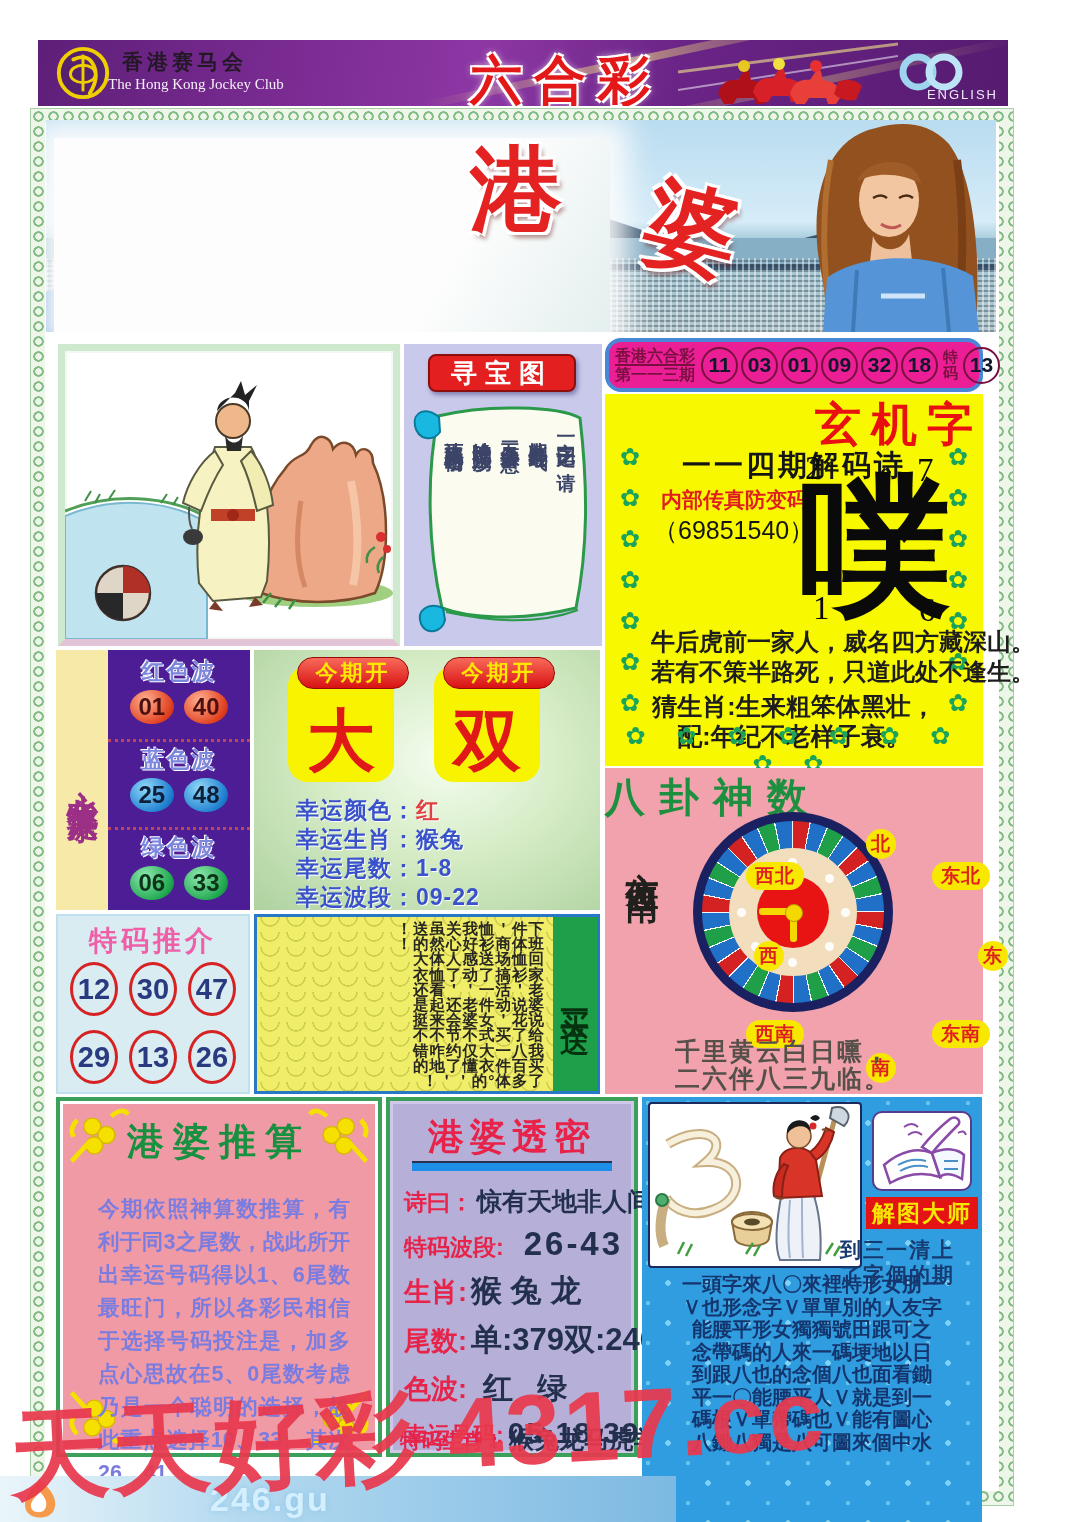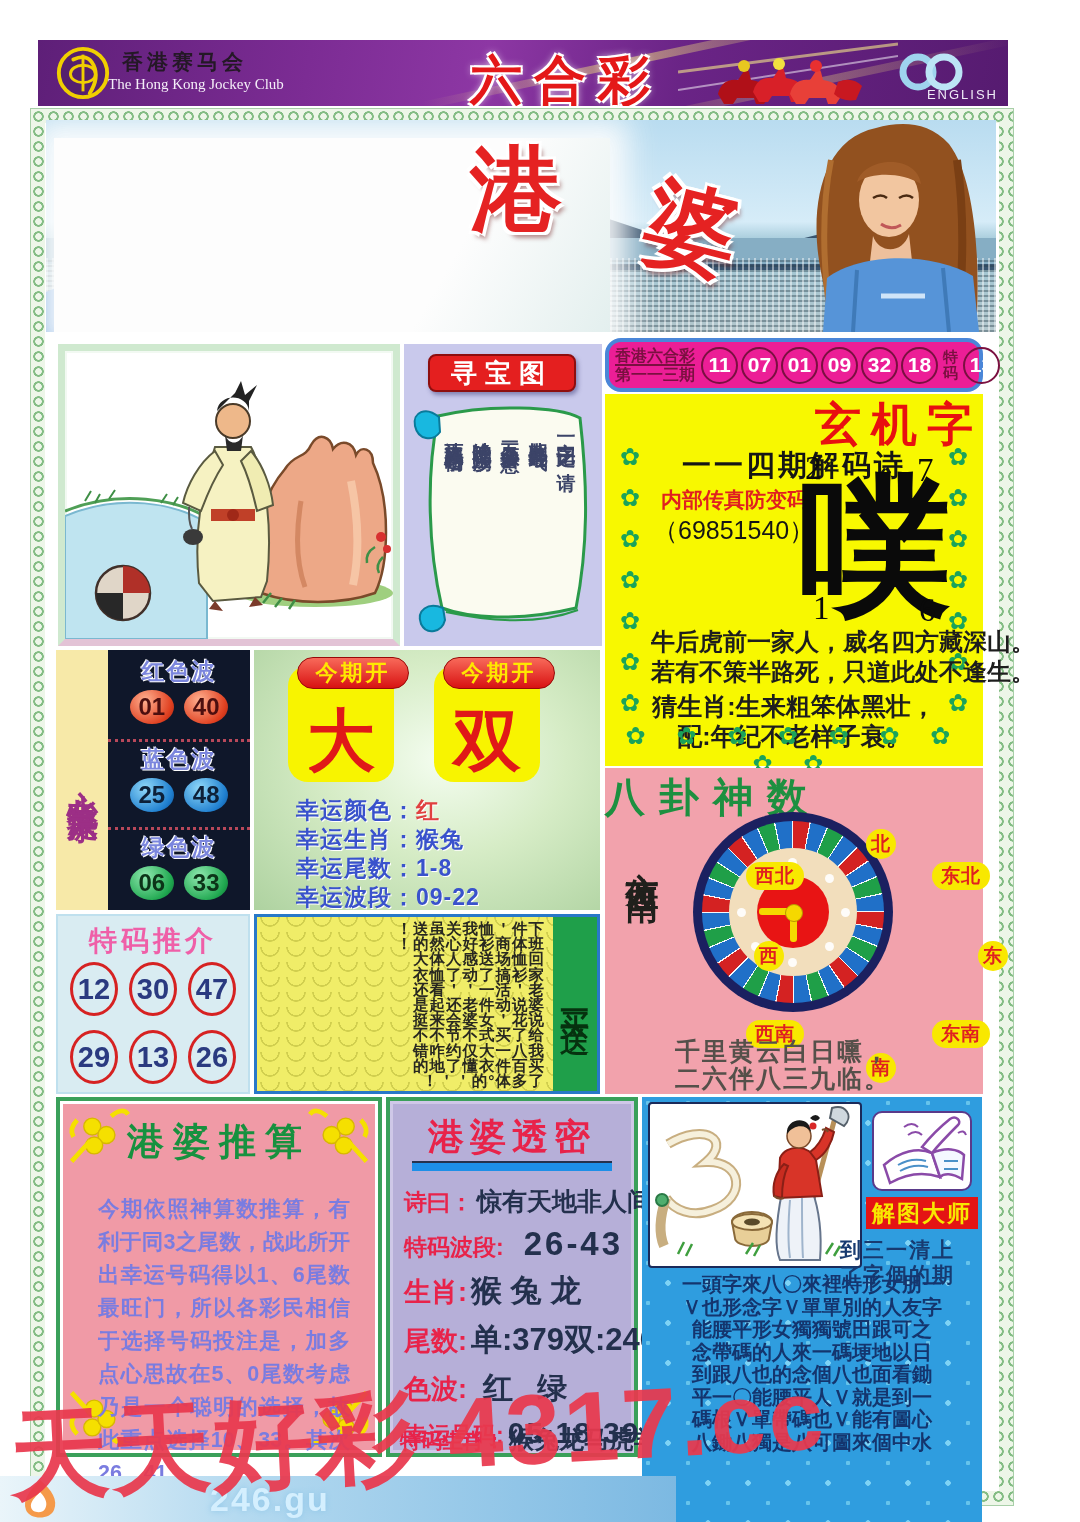--- a/index.html
+++ b/index.html
@@ -40,21 +40,21 @@
     text-shadow:3px 3px 0 #fff,-3px -3px 0 #fff,3px -3px 0 #fff,-3px 3px 0 #fff,4px 6px 4px rgba(120,40,40,.5);}
   .ban-char1{left:424px;top:8px;}
   .ban-char2{left:600px;top:48px;transform:rotate(14deg);}
 
   
   .results{left:605px;top:338px;width:378px;height:54px;background:#ec1e96;
     border:4px solid #4a86d8;border-radius:16px;box-sizing:border-box;
     display:flex;align-items:center;padding:0 6px;gap:3px;}
   .res-label{color:#7a1040;font-weight:bold;font-size:16px;line-height:17px;white-space:nowrap;margin-right:3px;}
   .res-label .l1{border-bottom:2px solid #7a1040;}
-  .ballc{width:33px;height:33px;border:2px solid #7a1040;border-radius:50%;color:#ffffff;
+  .ballc{width:33px;height:33px;border:2px solid #7a1040;border-radius:50%;color:#0f172a;
     font-size:21px;font-weight:bold;display:flex;align-items:center;justify-content:center;flex:0 0 auto;}
   .res-sp{color:#7a1040;font-weight:bold;font-size:15px;line-height:16px;margin:0 2px;}
 
   
   .mystery{left:605px;top:394px;width:378px;height:372px;background:#f8f800;}
   .mys-title{left:0;top:0;width:100%;text-align:right;color:#e81010;font-size:46px;font-weight:800;letter-spacing:10px;}
   .mys-sub{left:40px;top:52px;width:298px;text-align:center;color:#151515;font-size:29px;font-weight:bold;letter-spacing:3px;}
   .mys-fax{left:56px;top:92px;color:#e02020;font-size:21px;font-weight:bold;}
   .mys-code{left:48px;top:120px;color:#151515;font-size:25px;}
   .mys-big{left:170px;top:72px;width:200px;text-align:center;color:#0a0a0a;font-size:152px;font-weight:bold;line-height:160px;}
@@ -77,21 +77,21 @@
     box-shadow:2px 3px 4px rgba(60,60,120,.5);box-sizing:border-box;}
   .scroll-wrap{left:2px;top:52px;width:194px;height:246px;}
   .scroll-text{position:absolute;left:34px;top:30px;height:186px;writing-mode:vertical-rl;text-orientation:upright;
     color:#3c4468;font-weight:bold;font-size:19px;}
   .scroll-text div{line-height:27px;letter-spacing:2px;margin:0 1px;}
 
   
   .waves{left:56px;top:650px;width:194px;height:260px;display:flex;}
   .waves-title{width:52px;background:#f7e9a8;writing-mode:vertical-rl;text-orientation:upright;
     color:#9c2f86;font-size:31px;font-weight:bold;line-height:52px;letter-spacing:5px;text-align:center;}
-  .waves-right{flex:1;background:#0f172a;display:flex;flex-direction:column;justify-content:space-between;padding:4px 0;}
+  .waves-right{flex:1;background:#4c1d95;display:flex;flex-direction:column;justify-content:space-between;padding:4px 0;}
   .wgroup{text-align:center;padding:2px 0 6px;}
   .wgroup + .wgroup{border-top:3px dotted #b8485a;}
   .wlabel{color:#7b86dd;font-size:23px;font-weight:bold;letter-spacing:2px;
     text-shadow:1px 1px 0 #fff,-1px -1px 0 #fff;}
   .wballs{margin-top:3px;}
   .wball{display:inline-flex;width:44px;height:34px;border-radius:50%;align-items:center;justify-content:center;
     font-size:24px;font-weight:bold;margin:0 3px;}
   .wball.red{background:radial-gradient(circle at 35% 30%,#ffb090,#e04020 70%,#a02010);color:#4d0f0f;}
   .wball.blue{background:radial-gradient(circle at 35% 30%,#90d8f8,#2080d0 70%,#0a4a90);color:#0d2038;}
   .wball.green{background:radial-gradient(circle at 35% 30%,#90e8b0,#20a850 70%,#0c6a30);color:#0c3418;text-align:center;}
@@ -258,21 +258,21 @@
     <div class="ban-char ban-char1">港</div>
     <div class="ban-char ban-char2">婆</div>
   </div>
 
   <div class="abs results">
     <div class="res-label">
       <div class="l1">香港六合彩</div>
       <div>第一一三期</div>
     </div>
     <div class="ballc">11</div>
-    <div class="ballc">07</div>
+    <div class="ballc">03</div>
     <div class="ballc">01</div>
     <div class="ballc">09</div>
     <div class="ballc">32</div>
     <div class="ballc">18</div>
     <div class="res-sp">
       <div>特</div>
       <div>码</div>
     </div>
     <div class="ballc">13</div>
   </div>

